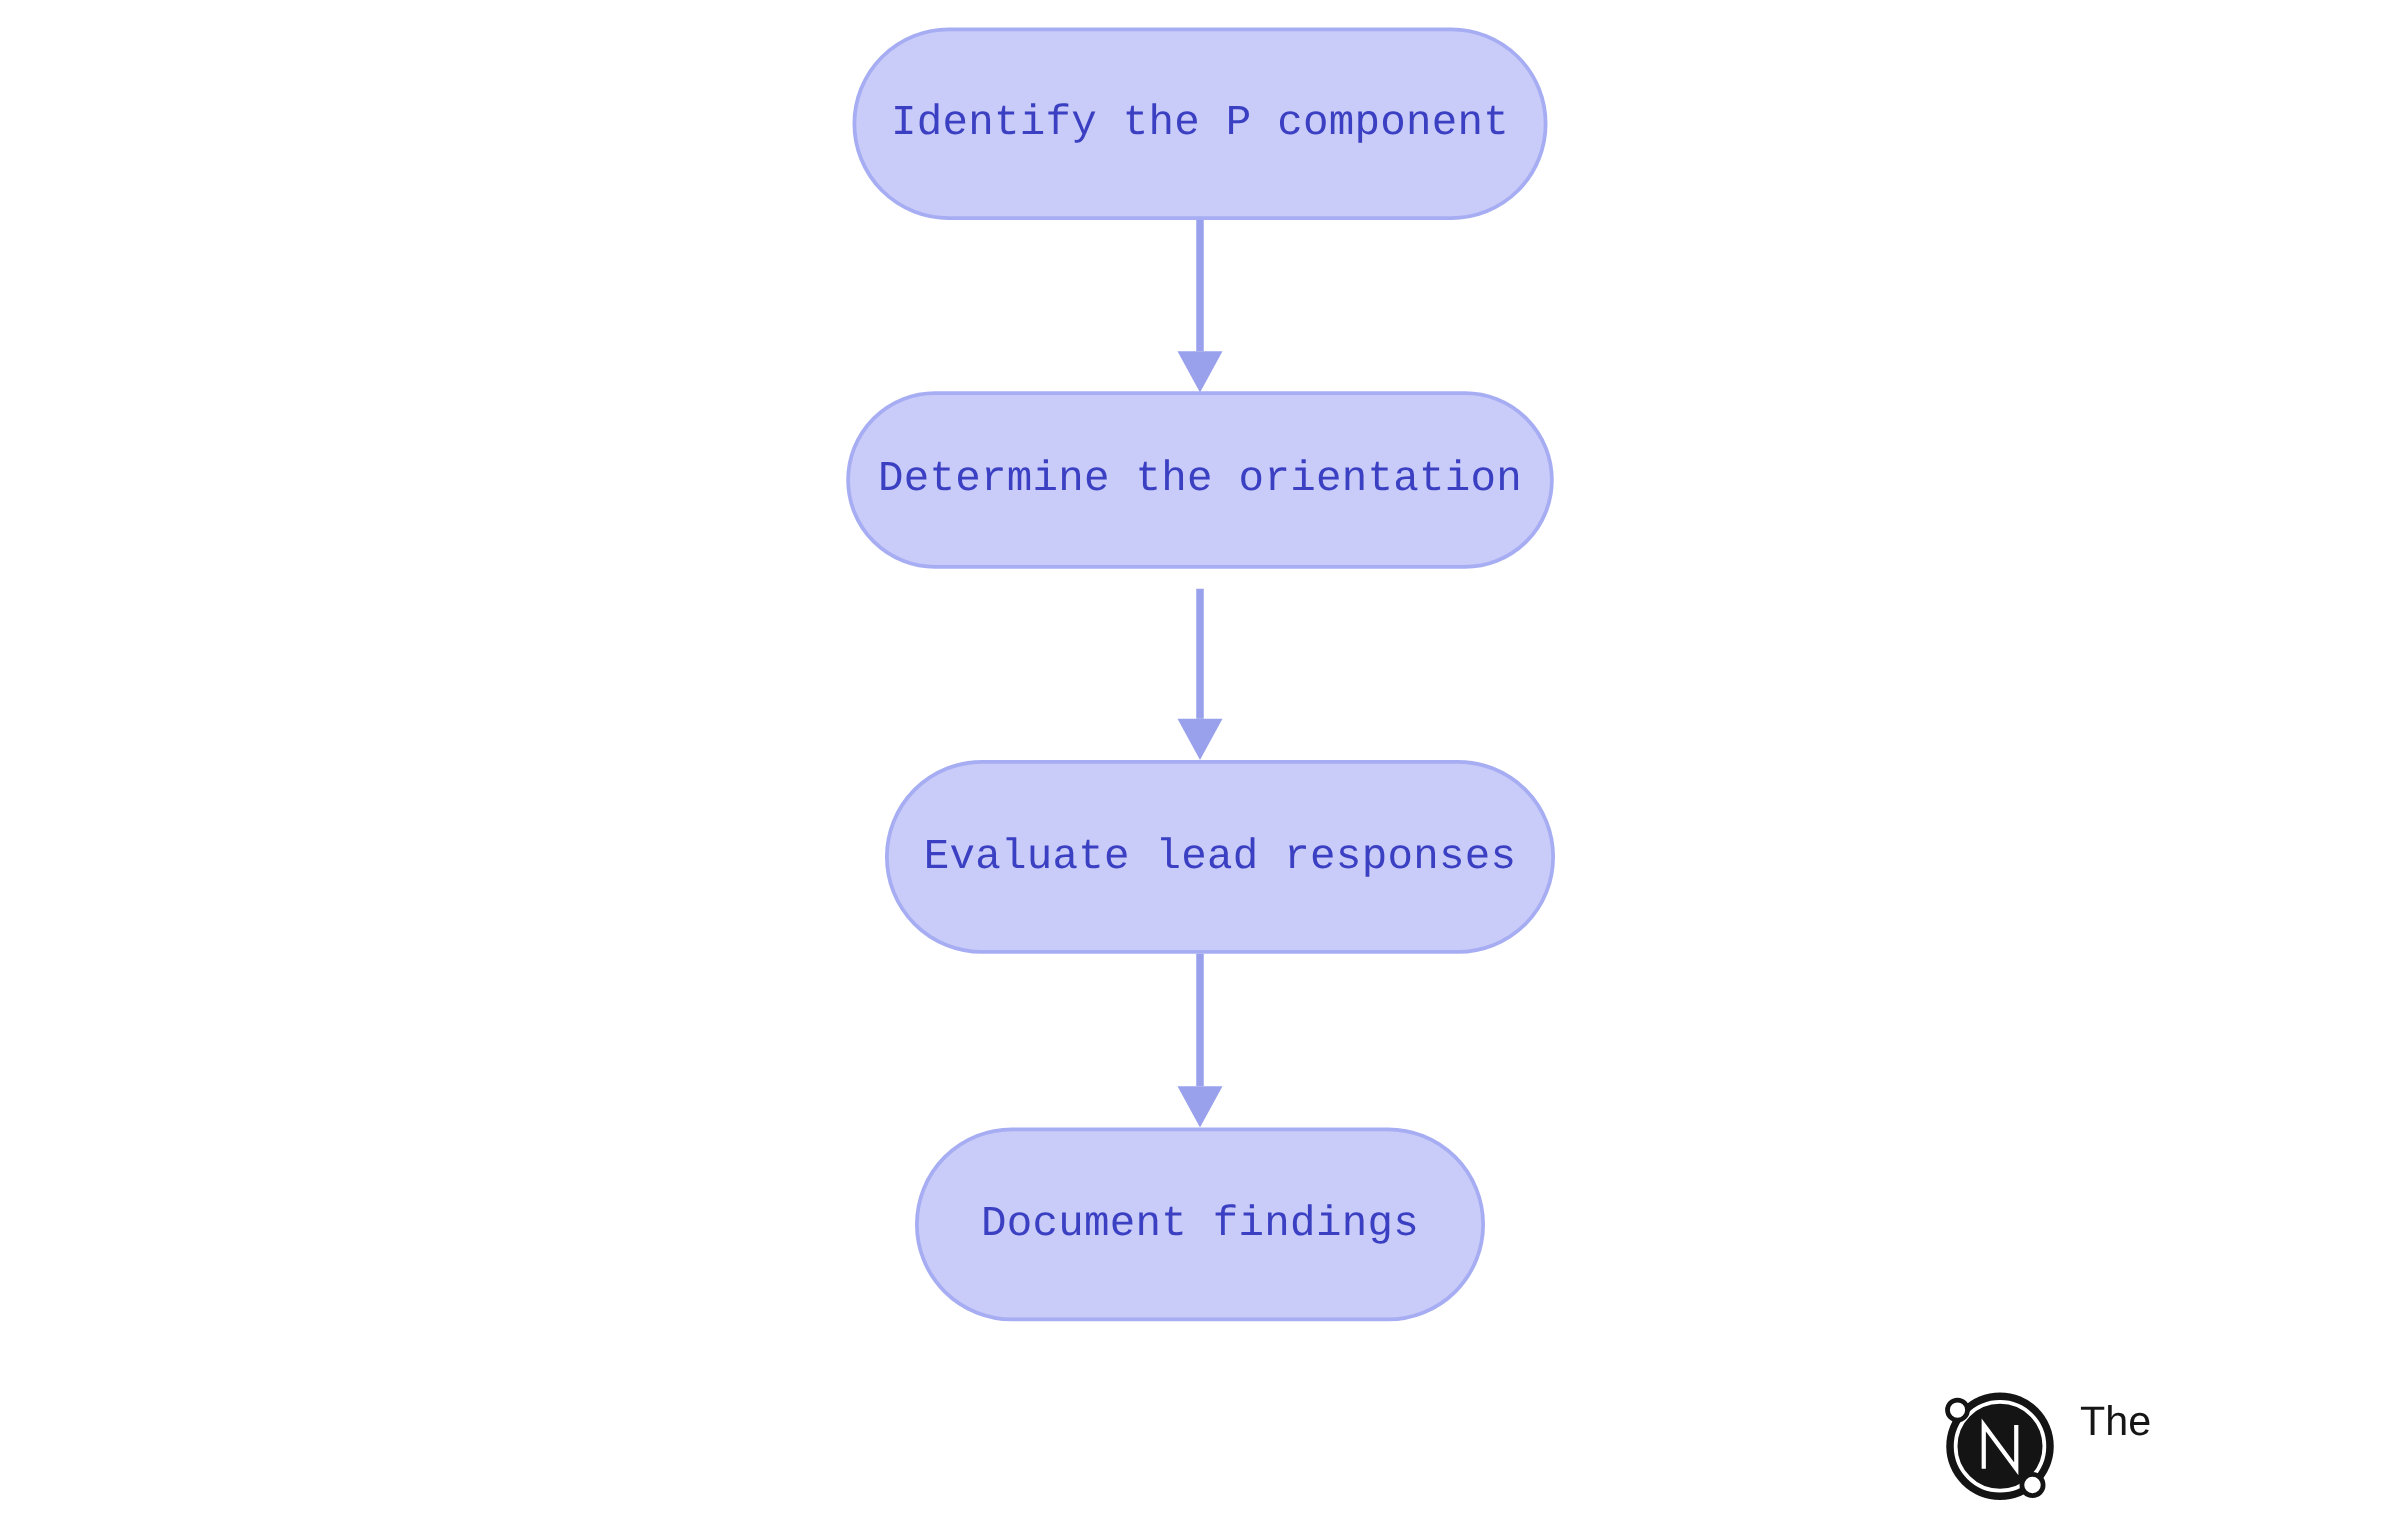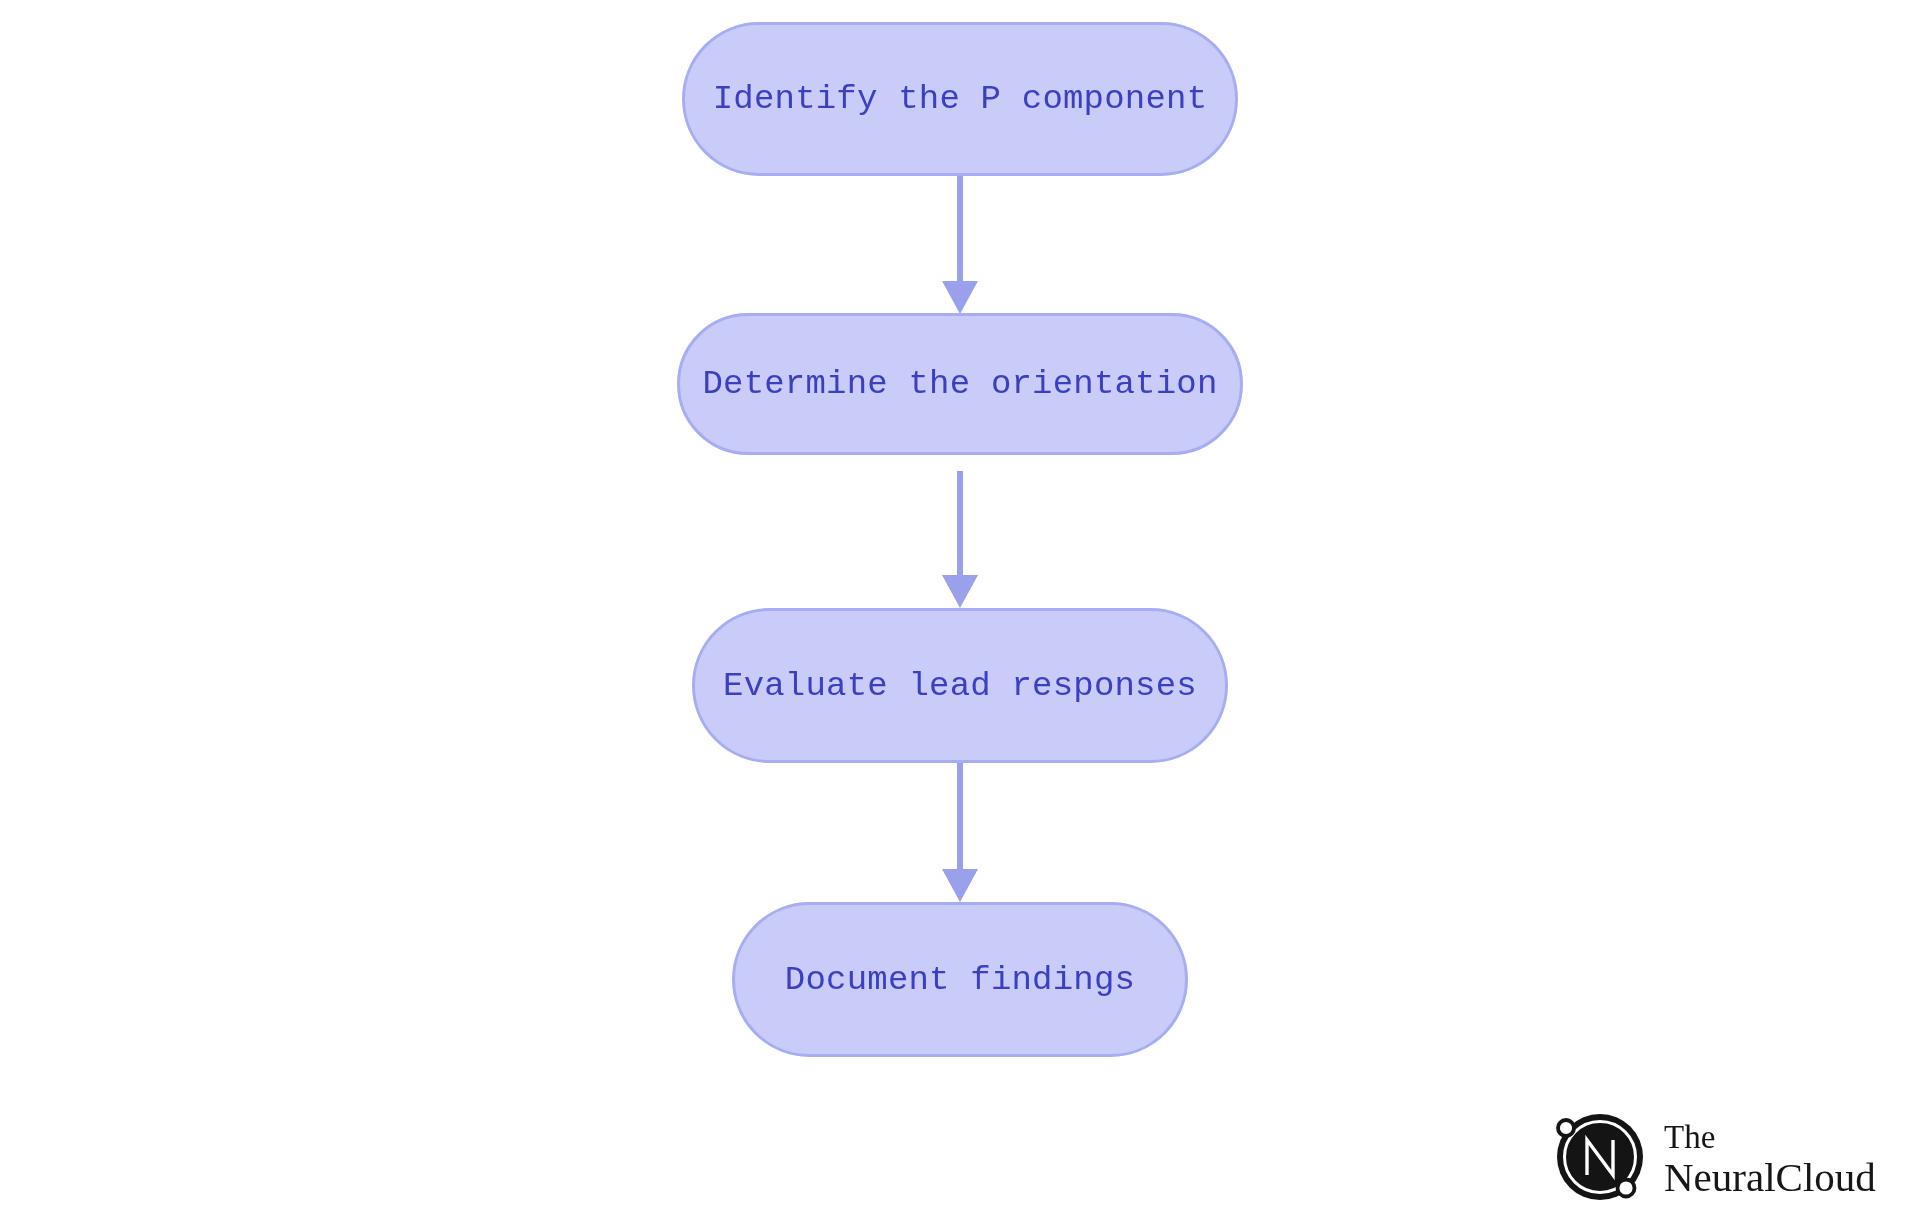--- a/index.html
+++ b/index.html
@@ -19,21 +19,21 @@
     border-radius:82px;
     color:var(--node_text,#3b40c3);
     font-size:34px;
     letter-spacing:0.2px;
     box-sizing:border-box;
     text-align:center;
     font-family:Liberation Mono, monospace;
   }
   .n1{left:682px;top:22px;width:556px;height:154px;}
   .n2{left:677px;top:313px;width:566px;height:142px;}
-  .n3{left:692px;top:608px;width:536px;height:155px;}
+  .n3{left:708px;top:608px;width:536px;height:155px;}
   .n4{left:732px;top:902px;width:456px;height:155px;}
 
   
   .arrow-line{
     position:absolute;left:957px;width:6px;
     background:var(--arrow,#99a1ed);
   }
   .a1 .arrow-line{top:176px;height:105px;}
   .a2 .arrow-line{top:471px;height:104px;}
   .a3 .arrow-line{top:763px;height:106px;}
@@ -45,21 +45,20 @@
   }
   .a1 .arrow-head{top:281px;}
   .a2 .arrow-head{top:575px;}
   .a3 .arrow-head{top:869px;}
 
   
   .brand{
     position:absolute;left:1552px;top:1106px;
     display:flex;align-items:flex-start;gap:20px;
     color:var(--logo,#161616);
-    font-family:Liberation Serif, serif;
   }
   .brand-text{padding-top:14px;}
   .brand-line1{font-size:33px;line-height:1.05;}
   .brand-line2{font-size:41px;line-height:1.12;}
 </style>
 </head>
 <body>
 
 <div>
 
@@ -97,17 +96,16 @@
   <div class="brand">
     <svg width="92" height="98" viewBox="0 0 92 98">
       <circle cx="48" cy="51" r="43" fill="#141414"></circle>
       <circle cx="48" cy="51" r="35.5" fill="none" stroke="#ffffff" stroke-width="3"></circle>
       <path d="M35 69 V34 L61 69 V34" fill="none" stroke="#ffffff" stroke-width="3.4" stroke-linejoin="miter"></path>
       <circle cx="14" cy="22" r="8" fill="#ffffff" stroke="#141414" stroke-width="3.8"></circle>
       <circle cx="74" cy="82" r="8.5" fill="#ffffff" stroke="#141414" stroke-width="3.8"></circle>
     </svg>
     <div class="brand-text">
       <div class="brand-line1">The</div>
-      <div class="brand-line2">NeuralCloud</div>
     </div>
   </div>
 
 </div>
 
 </body></html>

